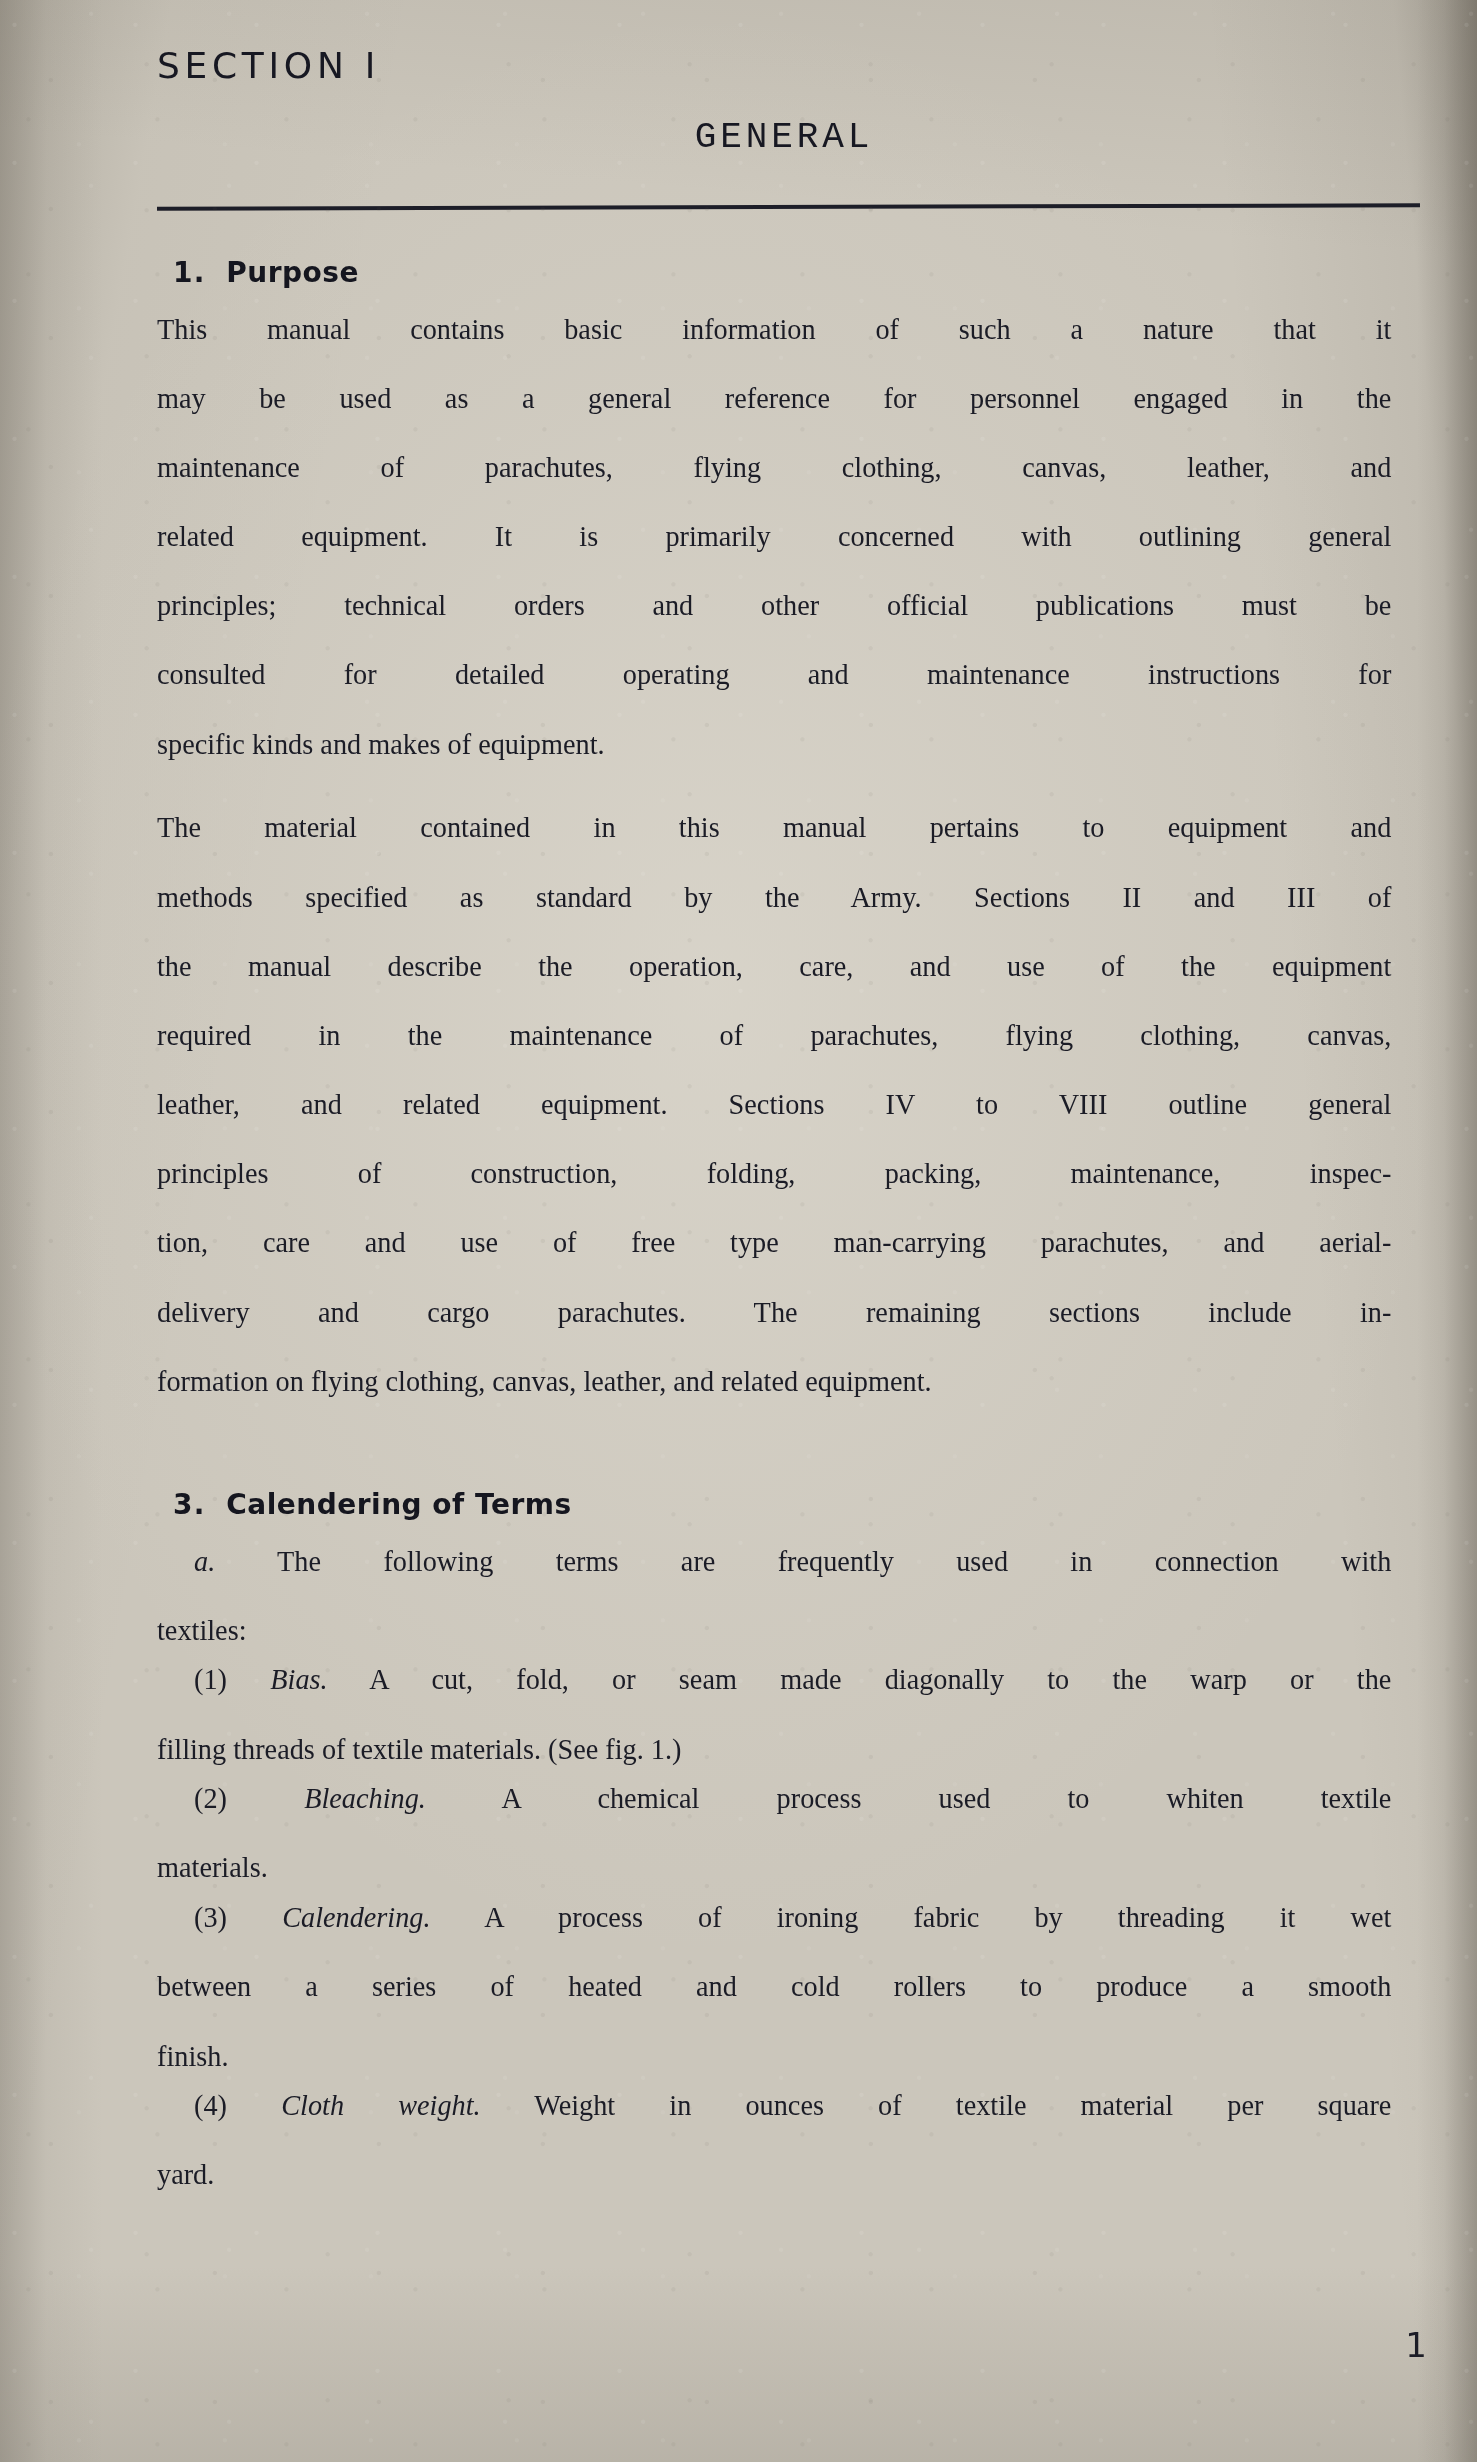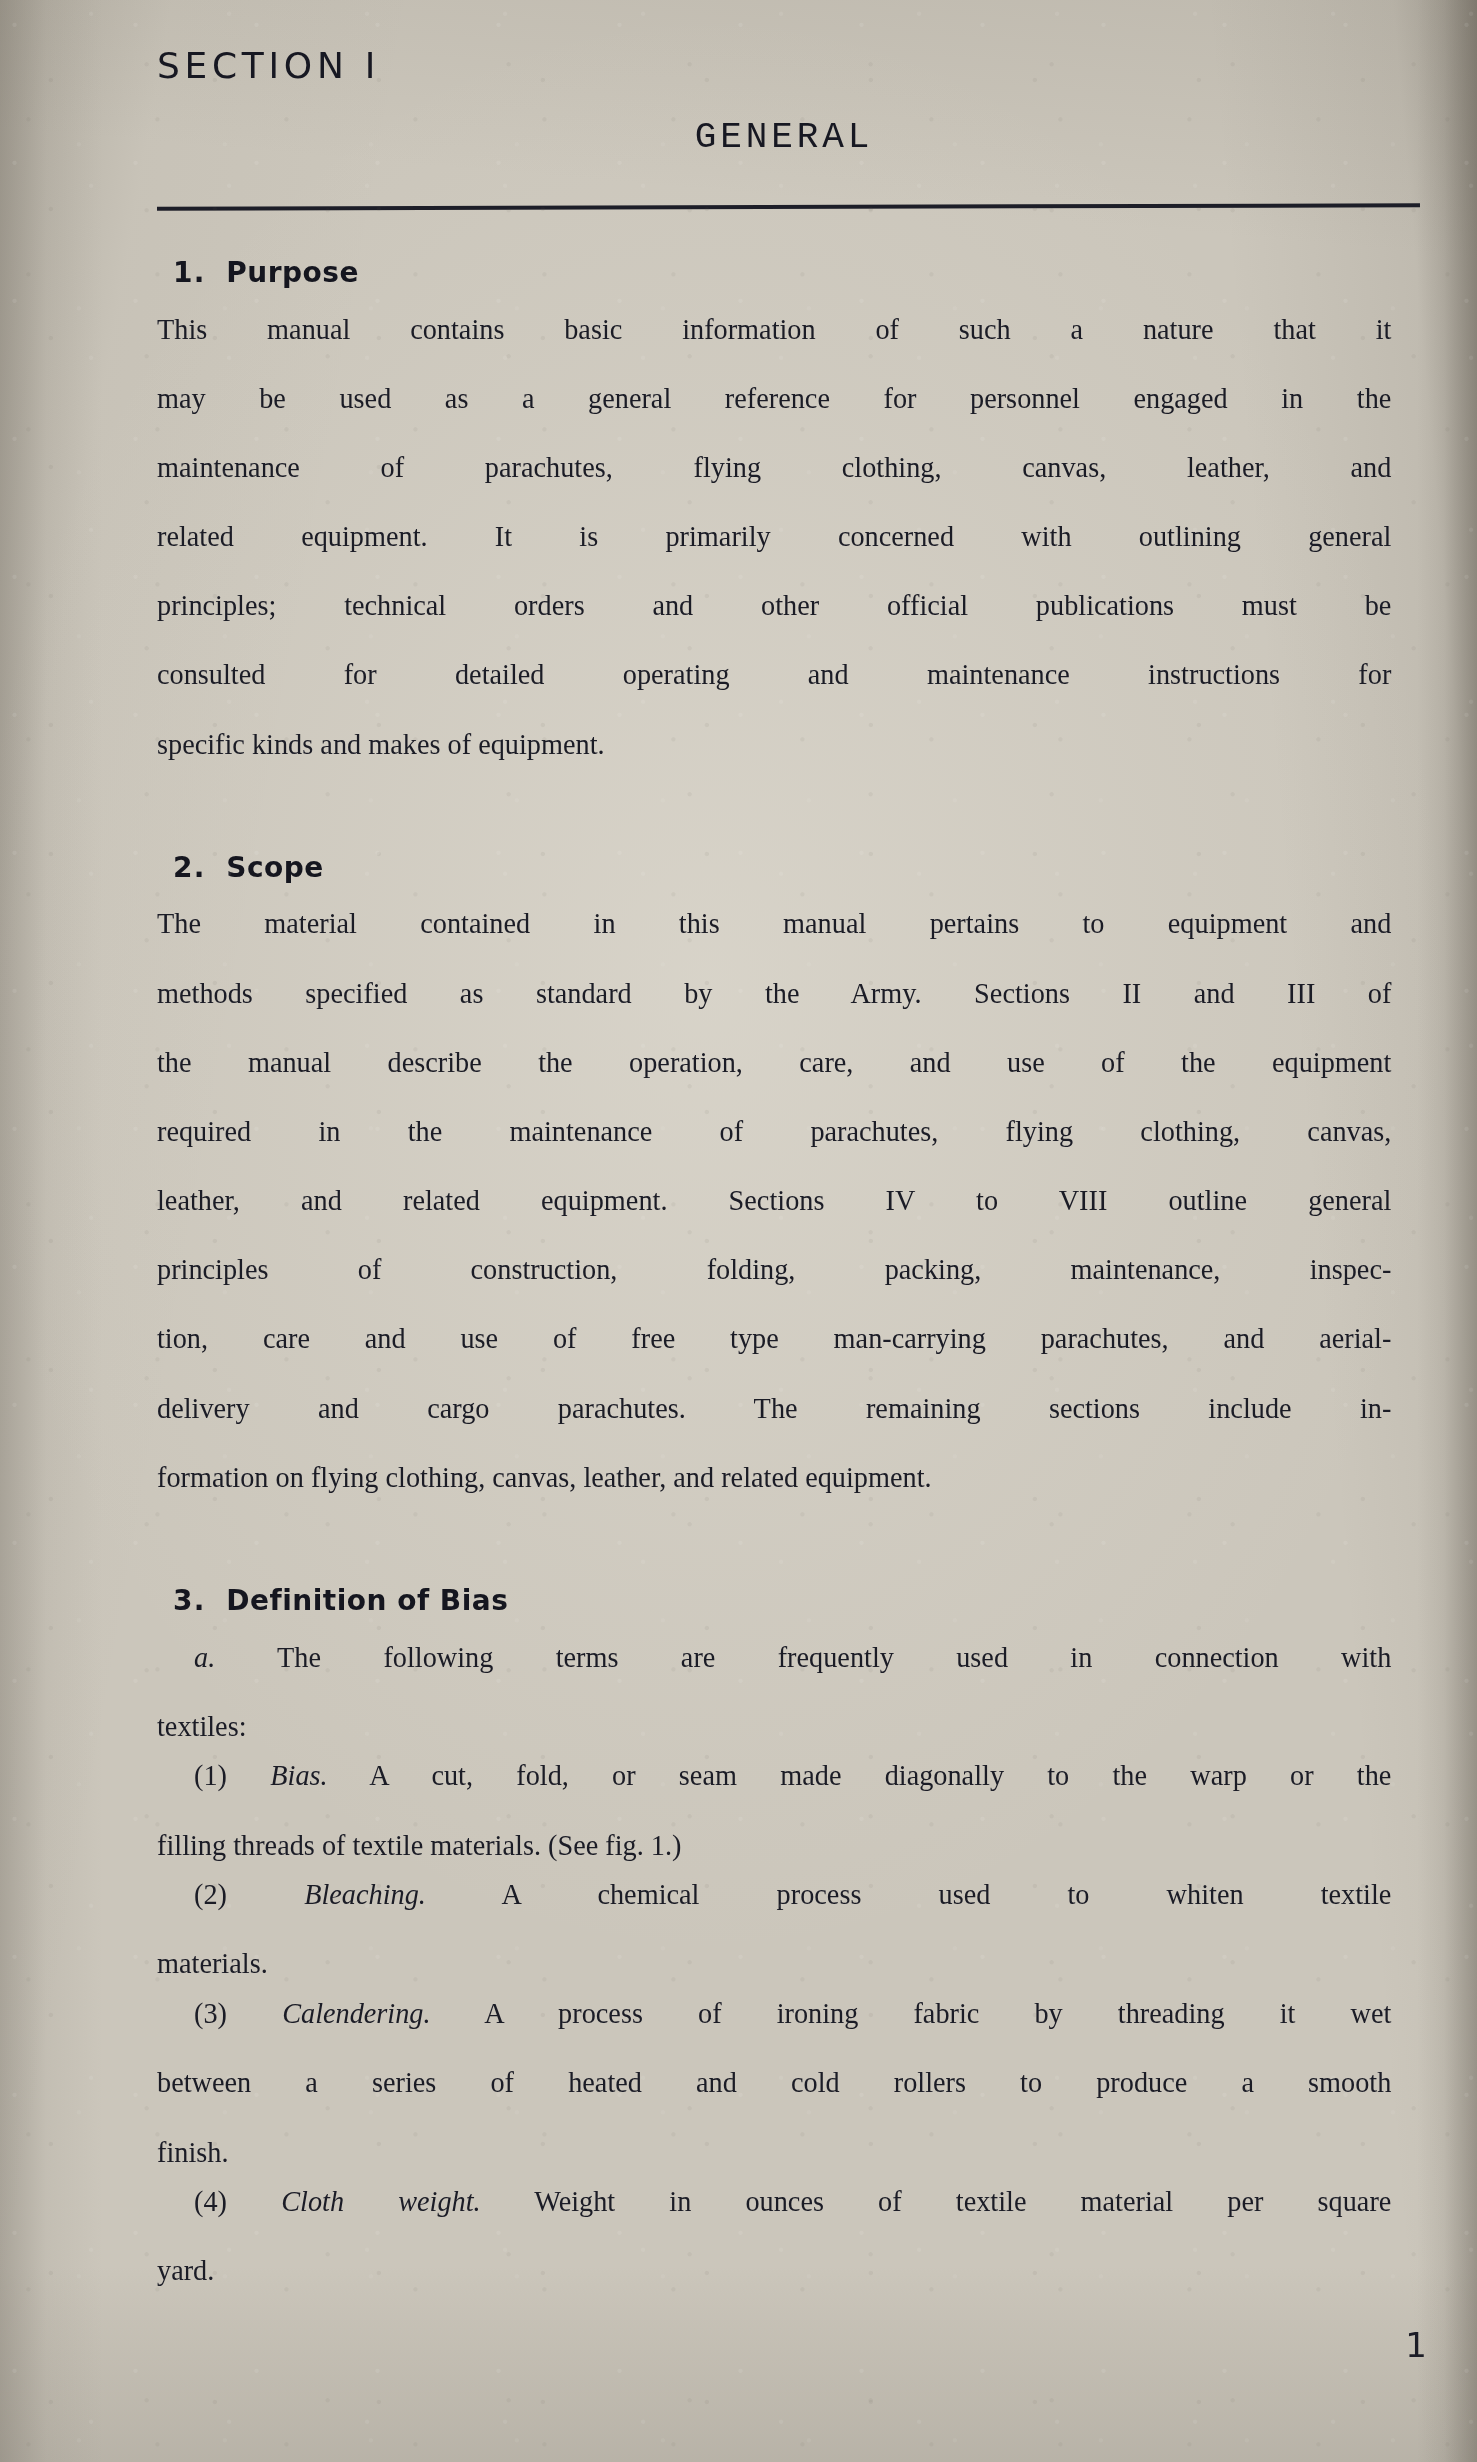--- a/index.html
+++ b/index.html
@@ -196,41 +196,37 @@
       <span class="ln">may be used as a general reference for personnel engaged in the</span>
       <span class="ln">maintenance of parachutes, flying clothing, canvas, leather, and</span>
       <span class="ln">related equipment. It is primarily concerned with outlining general</span>
       <span class="ln">principles; technical orders and other official publications must be</span>
       <span class="ln">consulted for detailed operating and maintenance instructions for</span>
       <span class="ln last">specific kinds and makes of equipment.</span>
     </p>
 
     <div class="gap-md"></div>
 
-    <h3 class="head">
-      <span class="num">2.</span>&nbsp;
-      <span>Scope</span>
-    </h3>
     <p class="body">
       <span class="ln">The material contained in this manual pertains to equipment and</span>
       <span class="ln">methods specified as standard by the Army. Sections II and III of</span>
       <span class="ln">the manual describe the operation, care, and use of the equipment</span>
       <span class="ln">required in the maintenance of parachutes, flying clothing, canvas,</span>
       <span class="ln">leather, and related equipment. Sections IV to VIII outline general</span>
       <span class="ln">principles of construction, folding, packing, maintenance, inspec-</span>
       <span class="ln">tion, care and use of free type man-carrying parachutes, and aerial-</span>
       <span class="ln">delivery and cargo parachutes. The remaining sections include in-</span>
       <span class="ln last">formation on flying clothing, canvas, leather, and related equipment.</span>
     </p>
 
     <div class="gap-md"></div>
 
     <h3 class="head">
       <span class="num">3.</span>&nbsp;
-      <span>Definition of Bias</span>
+      <span>Calendering of Terms</span>
     </h3>
 
     <p class="body">
       <span class="ln"><em class="term indent">a.</em>
         <span>The following terms are frequently used in connection with</span></span>
       <span class="ln last">textiles:</span>
     </p>
 
     <p class="body">
       <span class="ln"><span class="indent">(1)</span>

